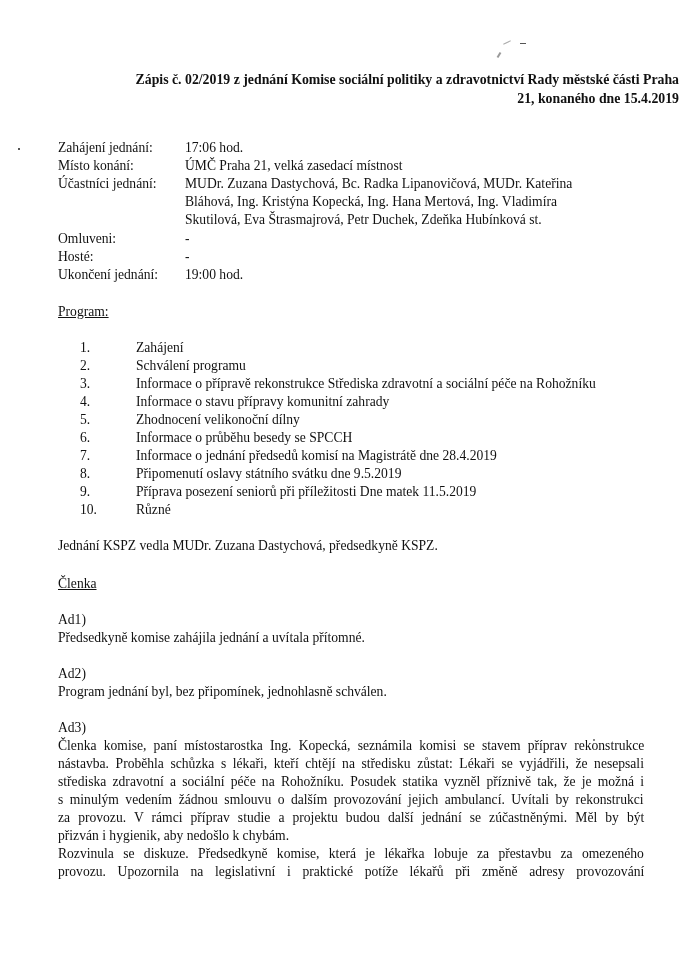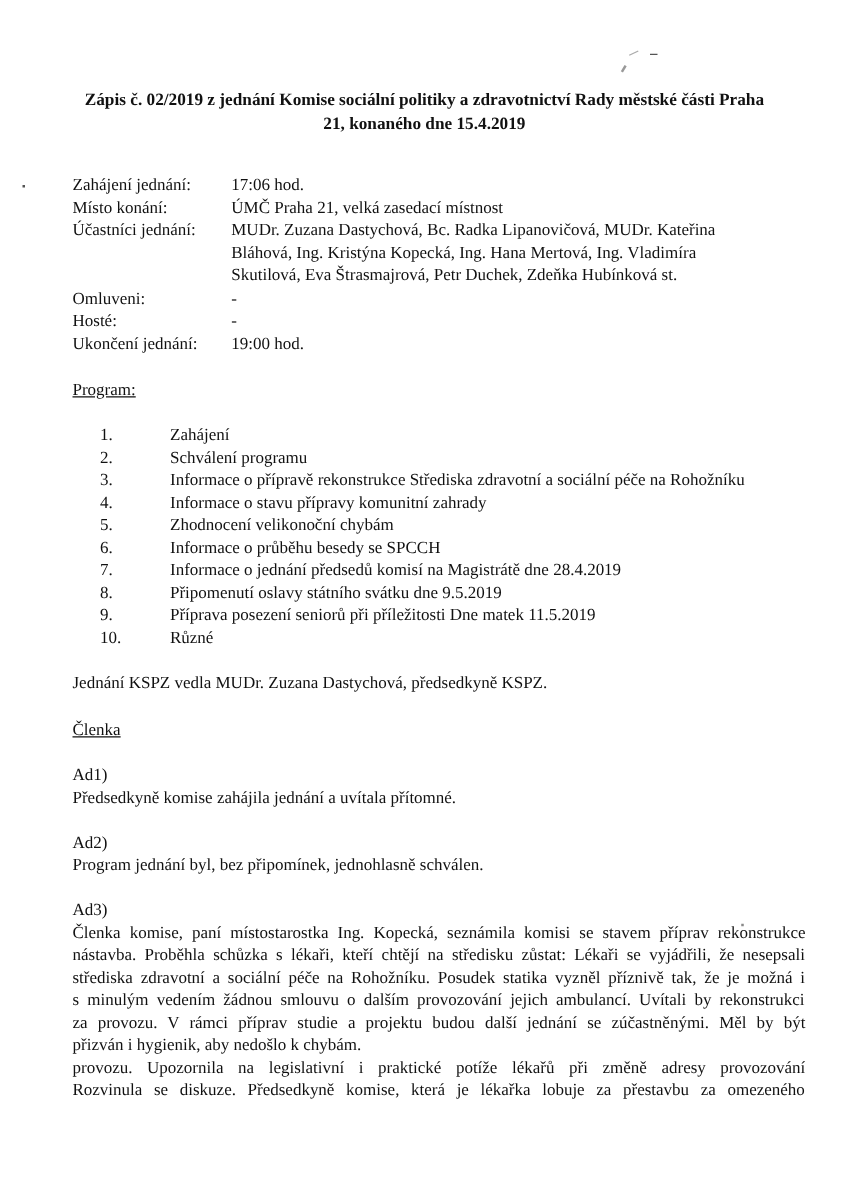--- a/index.html
+++ b/index.html
@@ -4,21 +4,21 @@
 <style>
   html, body { margin: 0; padding: 0; background: #ffffff; }
   body {
     width: 679px; height: 960px; position: relative; overflow: hidden;
     font-family: "Liberation Serif", "DejaVu Serif", serif;
     color: #111111; font-size: 13.6px; line-height: 18px;
   }
   .abs { position: absolute; white-space: nowrap; }
   .title {
     position: absolute; left: 0; width: 679px; top: 71px;
-    text-align: center; font-weight: bold; font-size: 13.8px; line-height: 18.5px;
+    text-align: right; font-weight: bold; font-size: 13.8px; line-height: 18.5px;
   }
   .title div { white-space: nowrap; }
   .meta-label { left: 58px; }
   .meta-value { left: 185px; }
   .u { text-decoration: underline; }
   .num { left: 80px; width: 20px; }
   .item-text { left: 104px; margin-left: 32px; }
   .para {
     position: absolute; left: 58px; width: 586px;
     text-align: justify; text-align-last: left; white-space: normal;
@@ -77,21 +77,21 @@
   <div>
     <span class="abs num" style="top:375px">3.</span>
     <span class="abs item-text" style="top:375px">Informace o přípravě rekonstrukce Střediska zdravotní a sociální péče na Rohožníku</span>
   </div>
   <div>
     <span class="abs num" style="top:393px">4.</span>
     <span class="abs item-text" style="top:393px">Informace o stavu přípravy komunitní zahrady</span>
   </div>
   <div>
     <span class="abs num" style="top:411px">5.</span>
-    <span class="abs item-text" style="top:411px">Zhodnocení velikonoční chybám</span>
+    <span class="abs item-text" style="top:411px">Zhodnocení velikonoční dílny</span>
   </div>
   <div>
     <span class="abs num" style="top:429px">6.</span>
     <span class="abs item-text" style="top:429px">Informace o průběhu besedy se SPCCH</span>
   </div>
   <div>
     <span class="abs num" style="top:447px">7.</span>
     <span class="abs item-text" style="top:447px">Informace o jednání předsedů komisí na Magistrátě dne 28.4.2019</span>
   </div>
   <div>
@@ -126,16 +126,16 @@
   <div class="abs meta-label" style="top:719px">Ad3)</div>
   <div class="para" style="top:737px">
     <span class="ln" style="display: block; word-spacing: 3.81818px; text-align: right; text-align-last: left;">Členka komise, paní místostarostka Ing. Kopecká, seznámila komisi se stavem příprav rekonstrukce</span>
     <span class="ln" style="display: block; word-spacing: 3.21429px; text-align: left; text-align-last: left;">nástavba. Proběhla schůzka s lékaři, kteří chtějí na středisku zůstat: Lékaři se vyjádřili, že nesepsali</span>
     <span class="ln" style="display: block; word-spacing: 2.8px; text-align: left; text-align-last: left;">střediska zdravotní a sociální péče na Rohožníku. Posudek statika vyzněl příznivě tak, že je možná i</span>
     <span class="ln" style="display: block; word-spacing: 3.08333px; text-align: left; text-align-last: left;">s minulým vedením žádnou smlouvu o dalším provozování jejich ambulancí. Uvítali by rekonstrukci</span>
     <span class="ln" style="display: block; word-spacing: 4.66667px; text-align: left; text-align-last: left;">za provozu. V rámci příprav studie a projektu budou další jednání se zúčastněnými. Měl by být</span>
     <span class="ln last">přizván i hygienik, aby nedošlo k chybám.</span>
   </div>
   <div class="para" style="top:845px">
+    <span class="ln" style="display: block; word-spacing: 5.91667px; text-align: left; text-align-last: left;">Rozvinula se diskuze. Předsedkyně komise, která je lékařka lobuje za přestavbu za omezeného</span>
     <span class="ln" style="display: block; word-spacing: 8.27273px; text-align: left; text-align-last: left;">provozu. Upozornila na legislativní i praktické potíže lékařů při změně adresy provozování</span>
-    <span class="ln" style="display: block; word-spacing: 5.91667px; text-align: left; text-align-last: left;">Rozvinula se diskuze. Předsedkyně komise, která je lékařka lobuje za přestavbu za omezeného</span>
   </div>
 </div>
 
 </body></html>

